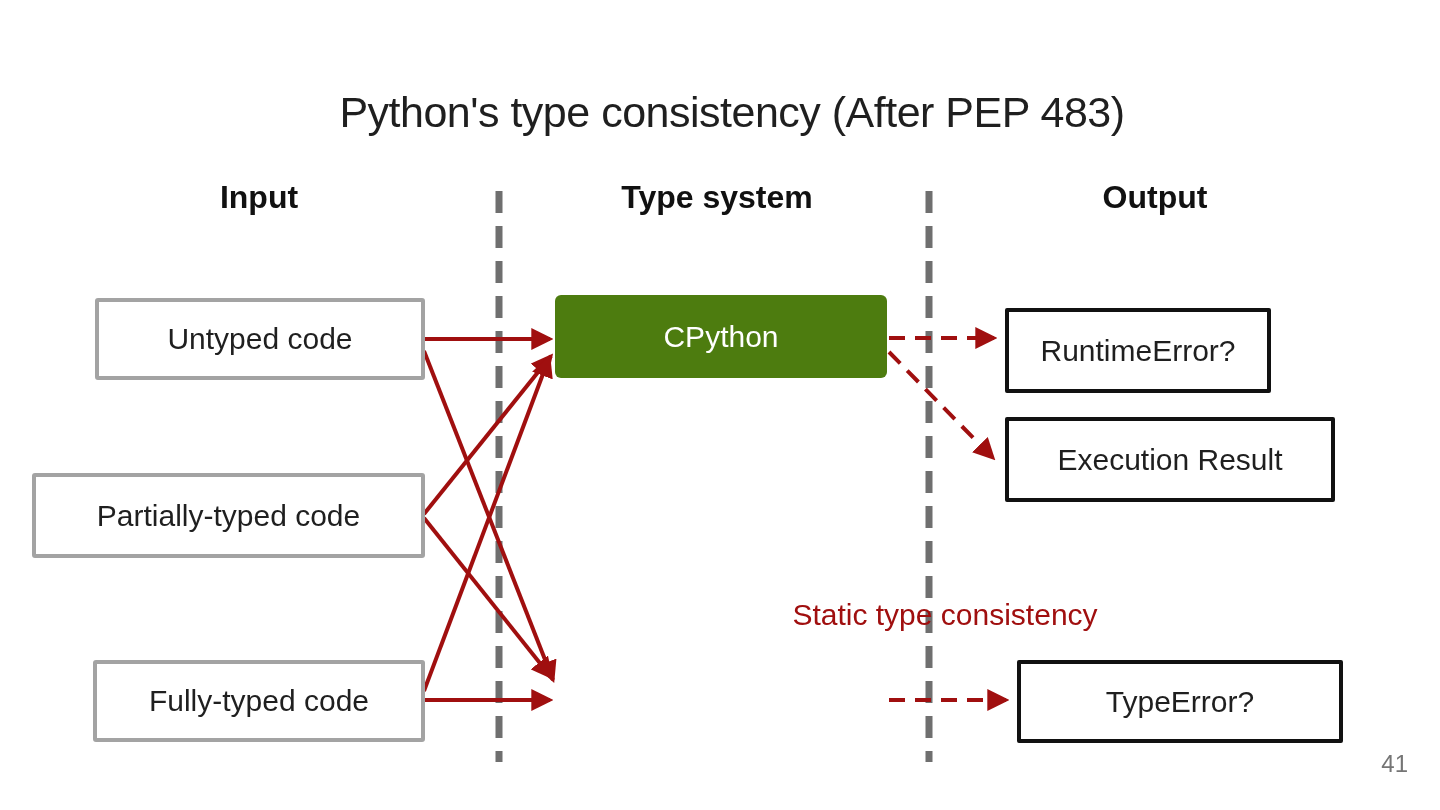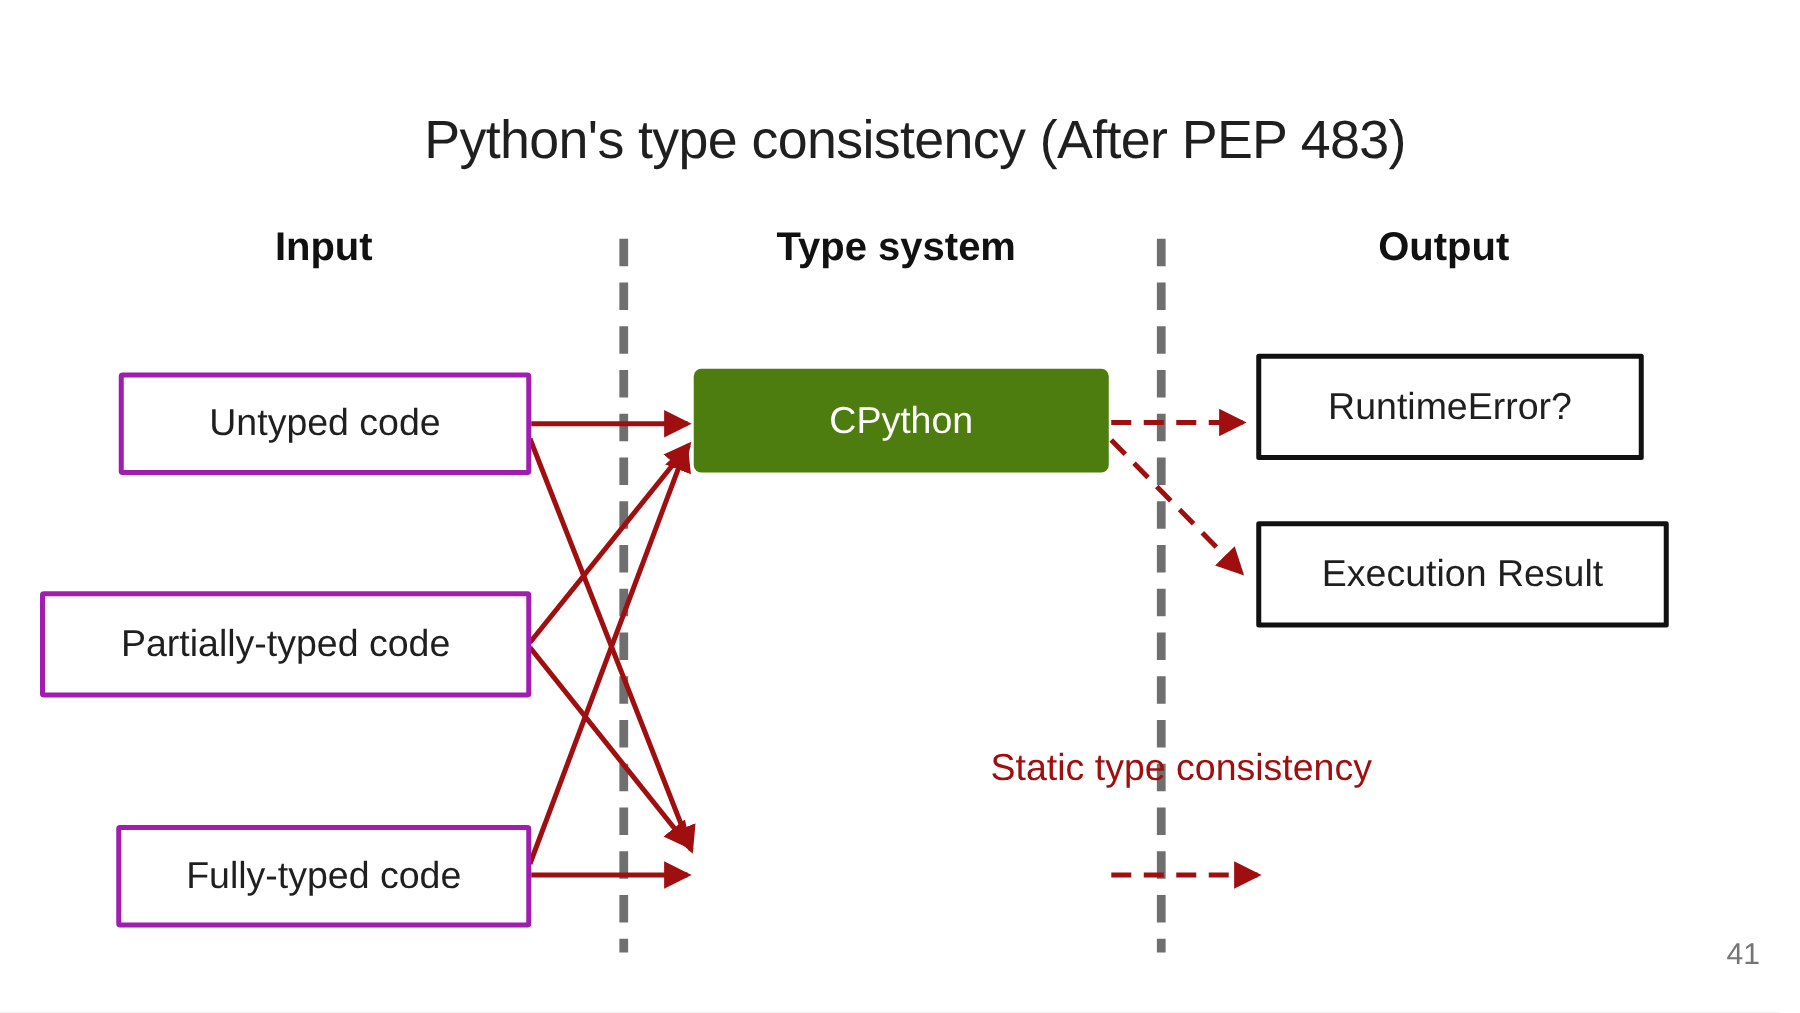--- a/index.html
+++ b/index.html
@@ -32,21 +32,21 @@
   .box {
     position: absolute;
     display: flex;
     align-items: center;
     justify-content: center;
     font-size: 30px;
     white-space: nowrap;
   }
   .ibox {
     background: #ffffff;
-    border: 4px solid #a21caf;
+    border: 4px solid #a3a3a3;
     border-radius: 3px;
     color: #1f1f1f;
   }
   .pbox {
     background: #4d7c0f;
     border-radius: 6px;
     color: #ffffff;
   }
   .obox {
     background: #ffffff;
@@ -114,24 +114,27 @@
     <span>Partially-typed code</span>
   </div>
   <div class="box ibox" style="left:93px; top:660px; width:332px; height:82px">
     <span>Fully-typed code</span>
   </div>
 
   <div class="box pbox" style="left:555px; top:295px; width:332px; height:83px">
     <span>CPython</span>
   </div>
 
-  <div class="box obox" style="left:1005px; top:283px; width:310px; height:85px">
+  <div class="box obox" style="left:1005px; top:308px; width:266px; height:85px">
     <span>RuntimeError?</span>
   </div>
   <div class="box obox" style="left:1005px; top:417px; width:330px; height:85px">
     <span>Execution Result</span>
+  </div>
+  <div class="box obox" style="left:1017px; top:660px; width:326px; height:83px">
+    <span>TypeError?</span>
   </div>
 
   <div class="annotation"><span class="bold">Static</span><span> type consistency</span></div>
 
   <div class="page-number">41</div>
 
 </div>
 
 </body></html>

